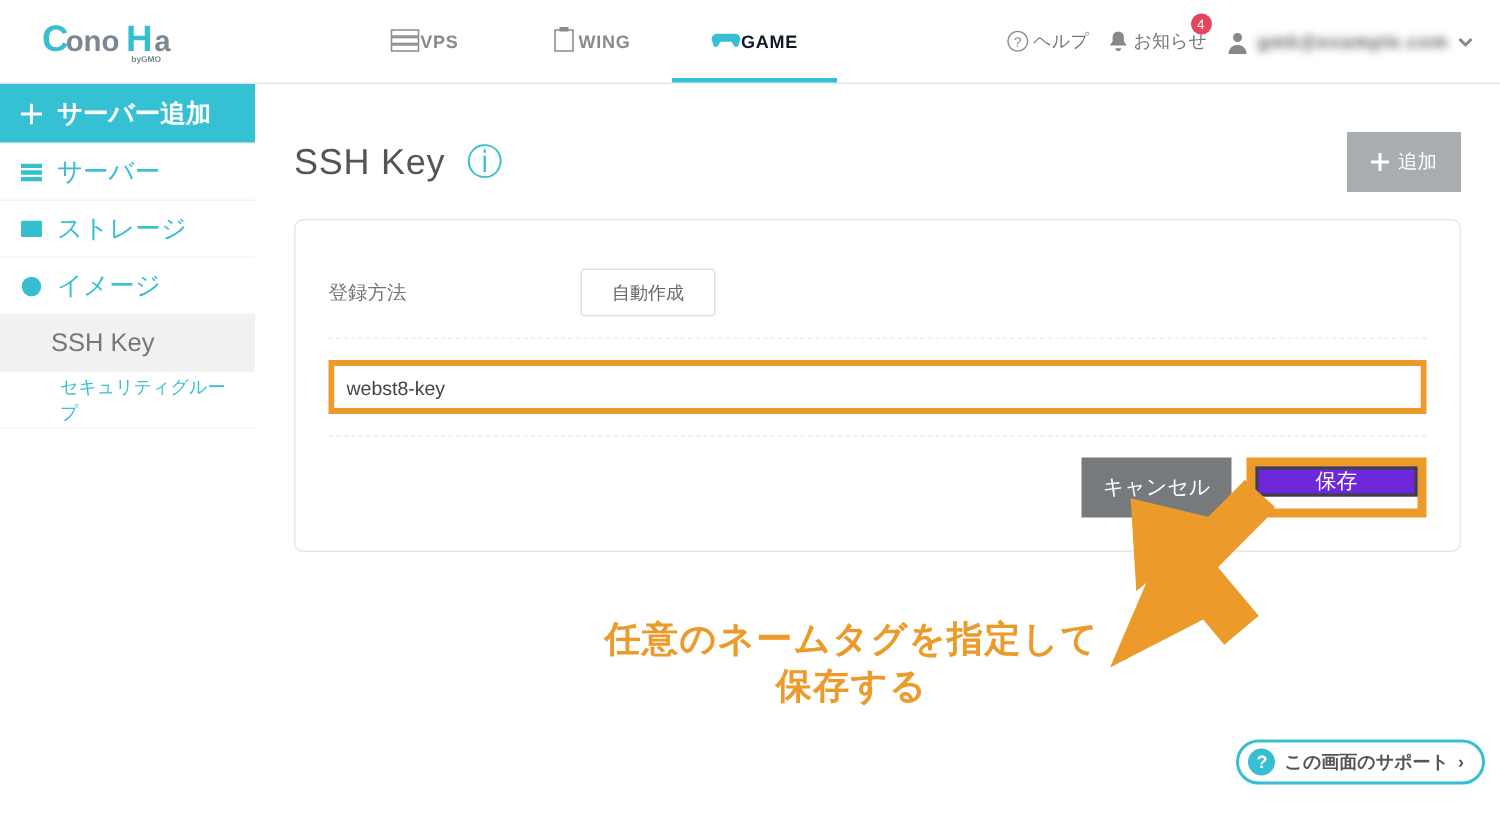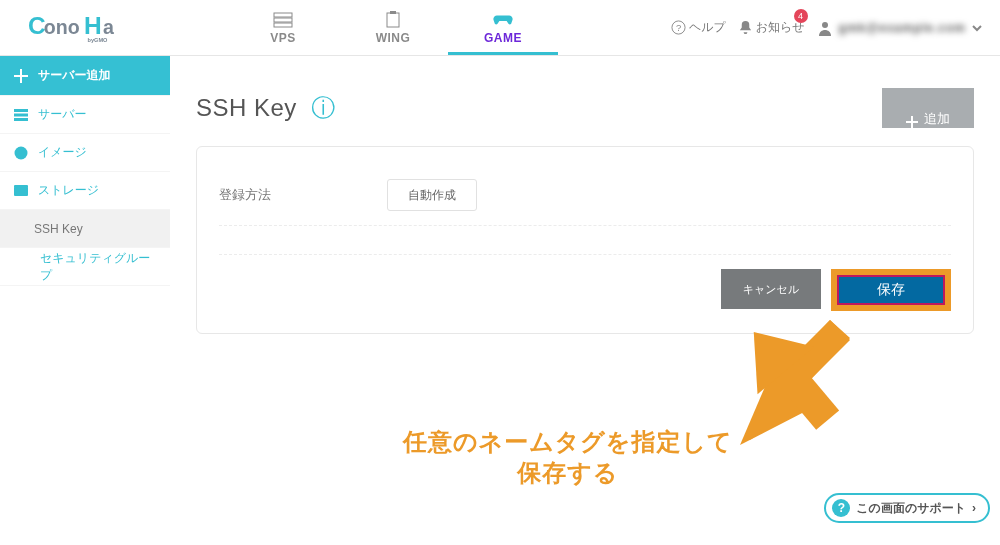--- a/index.html
+++ b/index.html
@@ -2,61 +2,61 @@
 <html><head>
 <meta charset="utf-8">
 <style>
   *{box-sizing:border-box;margin:0;padding:0;font-family:"Helvetica Neue",Arial,"Hiragino Kaku Gothic ProN","Meiryo",sans-serif}
   body{background:#fff;color:#555;width:1000px;height:545px;overflow:hidden;position:relative}
   
   .hdr{height:56px;border-bottom:1px solid #e6e6e6;display:flex;align-items:center;padding:0 18px 0 28px}
   .logo{display:flex;align-items:baseline}
   .logo svg{height:36px;width:140px}
   .topnav{display:flex;margin-left:60px;height:100%}
-  .topnav .tnav{width:110px;display:flex;flex-direction:column;align-items:center;justify-content:center;font-size:12px;color:#8a8a8a;cursor:pointer;position:relative;letter-spacing:.5px;font-weight:bold}
-  .topnav .tnav.active{color:#6d28d9}
+  .topnav .tnav{width:110px;display:flex;flex-direction:row;align-items:center;justify-content:center;font-size:12px;color:#8a8a8a;cursor:pointer;position:relative;letter-spacing:.5px;font-weight:bold}
+  .topnav .tnav.active{color:#0f172a}
   .topnav .tnav.active::after{content:"";position:absolute;bottom:0;height:3px;width:100%;background:#35bfd1}
   .tnav-ico{width:20px;height:18px;margin-bottom:2px;display:flex;align-items:center;justify-content:center}
   .spacer{flex:1}
   .rightinfo{display:flex;align-items:center;gap:12px;font-size:12px;color:#777}
   .help-ico{display:flex;align-items:center;gap:3px}
   .bell{position:relative;display:flex;align-items:center;gap:3px}
   .badge{position:absolute;top:-10px;right:-3px;background:#e4455a;color:#fff;font-size:9px;border-radius:50%;width:14px;height:14px;display:flex;align-items:center;justify-content:center}
   .uwrap{display:flex;align-items:center;gap:6px}
   .uname{filter:blur(3px);letter-spacing:1px;font-weight:bold;color:#555}
   
   .side{position:absolute;top:56px;left:0;width:170px;bottom:0;background:#fff}
-  .side-item{height:38px;display:flex;align-items:center;padding:0 14px;font-size:12px;color:#35bfd1;cursor:pointer;gap:10px;border-bottom:1px solid #f4f4f4}
+  .side-item{height:38px;display:flex;align-items:center;padding:0 14px;font-size:17px;color:#35bfd1;cursor:pointer;gap:10px;border-bottom:1px solid #f4f4f4}
   .side-item.addsrv{background:#35c0d3;color:#fff;height:40px;font-weight:bold}
   .side-item.subactive{background:#f1f1f1;color:#777;padding-left:34px}
   .side-item.sub{color:#35bfd1;padding-left:40px;font-size:12px}
   .side-item .chev{margin-left:auto}
   
   .main{position:absolute;top:56px;left:170px;right:0;bottom:0;padding:26px}
   .title-row{display:flex;align-items:center;justify-content:space-between;margin:6px 0 18px 0}
   .title{font-size:24px;font-weight:normal;color:#555;letter-spacing:.5px}
   .title .qm{color:#35bfd1}
-  .btn-add{background:#a9adb0;color:#fff;height:40px;width:92px;display:flex;align-items:flex-end;justify-content:center;font-size:13px;gap:6px;cursor:pointer}
+  .btn-add{background:#a9adb0;color:#fff;height:40px;width:76px;display:flex;align-items:center;justify-content:center;font-size:13px;gap:6px;cursor:pointer}
   .panel{border:1px solid #e7e7e7;border-radius:6px;padding:18px 22px 22px 22px}
   .row{display:flex;align-items:center;padding:14px 0;border-bottom:1px dashed #ececec;font-size:13px;color:#777}
   .row:last-of-type{border-bottom:none}
   .row .lbl{width:168px}
   .tabs{display:flex;border:1px solid #e1e1e1;border-radius:3px;overflow:hidden}
   .tabs .tab{width:88px;height:30px;display:flex;align-items:center;justify-content:center;font-size:12px;cursor:pointer;color:#666}
   .tabs .tab.active{box-shadow:inset 0 -3px 0 #35bfd1}
   .tabs .tab+.tab{border-left:1px solid #e1e1e1}
   .nmbox{border:4px solid #ec9a29;flex:1}
   .nmbox input{width:100%;border:none;height:28px;padding:4px 8px;font-size:13px;outline:none;color:#444}
   .act-row{display:flex;justify-content:flex-end;gap:0;padding:14px 0 0 0}
-  .btn-cancel{background:#777a7c;color:#fff;height:40px;width:100px;display:flex;align-items:center;justify-content:center;font-size:11px;cursor:pointer}
+  .btn-cancel{background:#777a7c;color:#fff;height:40px;width:100px;display:flex;align-items:center;justify-content:center;font-size:14px;cursor:pointer}
   .btn-save-wrap{border:6px solid #ec9a29;margin-left:10px}
-  .btn-save{background:#0369a1;color:#fff;height:30px;width:108px;display:flex;align-items:center;justify-content:center;font-size:14px;cursor:pointer;border:2px solid #be185d}
+  .btn-save{background:#6d28d9;color:#fff;height:20px;width:108px;display:flex;align-items:center;justify-content:center;font-size:14px;cursor:pointer;border:2px solid #404040}
   
   .arrow{position:absolute;left:740px;top:320px}
-  .anno{position:absolute;left:403px;top:426px;color:#ec9a29;font-weight:bold;font-size:24px;letter-spacing:1px;text-align:center;line-height:1.3}
+  .anno{position:absolute;left:403px;top:411px;color:#ec9a29;font-weight:bold;font-size:24px;letter-spacing:1px;text-align:center;line-height:1.3}
   
   .support{position:absolute;right:10px;bottom:22px;border:2px solid #35bfd1;border-radius:18px;height:30px;display:flex;align-items:center;padding:0 12px 0 6px;font-size:12px;font-weight:bold;color:#555;gap:6px}
   .support .qc{background:#35bfd1;color:#fff;border-radius:50%;width:18px;height:18px;display:flex;align-items:center;justify-content:center;font-size:12px}
 </style>
 </head>
 <body>
 
 <div class="hdr">
   <div class="logo">
     <svg viewBox="0 0 400 90">
@@ -137,31 +137,31 @@
   </div>
   <div class="side-item">
     <svg width="14" height="12" viewBox="0 0 14 12">
         <rect x="0" y="0" width="14" height="3" fill="#35bfd1"></rect>
         <rect x="0" y="4.5" width="14" height="3" fill="#35bfd1"></rect>
         <rect x="0" y="9" width="14" height="3" fill="#35bfd1"></rect>
       </svg>
     <span>サーバー</span>
   </div>
   <div class="side-item">
-    <svg width="14" height="14" viewBox="0 0 14 14">
-        <circle cx="7" cy="7" r="6.5" fill="#35bfd1"></circle>
-      </svg>
-    <span>イメージ</span>
-  </div>
-  <div class="side-item">
     <svg width="14" height="12" viewBox="0 0 14 12">
         <rect x="0" y="2" width="14" height="9" rx="1" fill="#35bfd1"></rect>
         <rect x="0" y="0" width="14" height="3" rx="1" fill="#35bfd1"></rect>
       </svg>
     <span>ストレージ</span>
+  </div>
+  <div class="side-item">
+    <svg width="14" height="14" viewBox="0 0 14 14">
+        <circle cx="7" cy="7" r="6.5" fill="#35bfd1"></circle>
+      </svg>
+    <span>イメージ</span>
   </div>
   <div class="side-item subactive">
     <span>SSH Key</span>
   </div>
   <div class="side-item sub">
     <span>セキュリティグループ</span>
   </div>
 </div>
 
 <div class="main">
@@ -181,20 +181,23 @@
   <div class="panel">
 
     <div class="row">
       <div class="lbl">登録方法</div>
       <div class="tabs">
         <div class="tab">自動作成</div>
       </div>
     </div>
 
     <div class="row">
+      <div class="nmbox">
+        <input type="text" value="webst8-key" style="">
+      </div>
     </div>
 
     <div class="act-row">
       <div class="btn-cancel">キャンセル</div>
       <div class="btn-save-wrap">
         <div class="btn-save">保存</div>
       </div>
     </div>
 
   </div>

